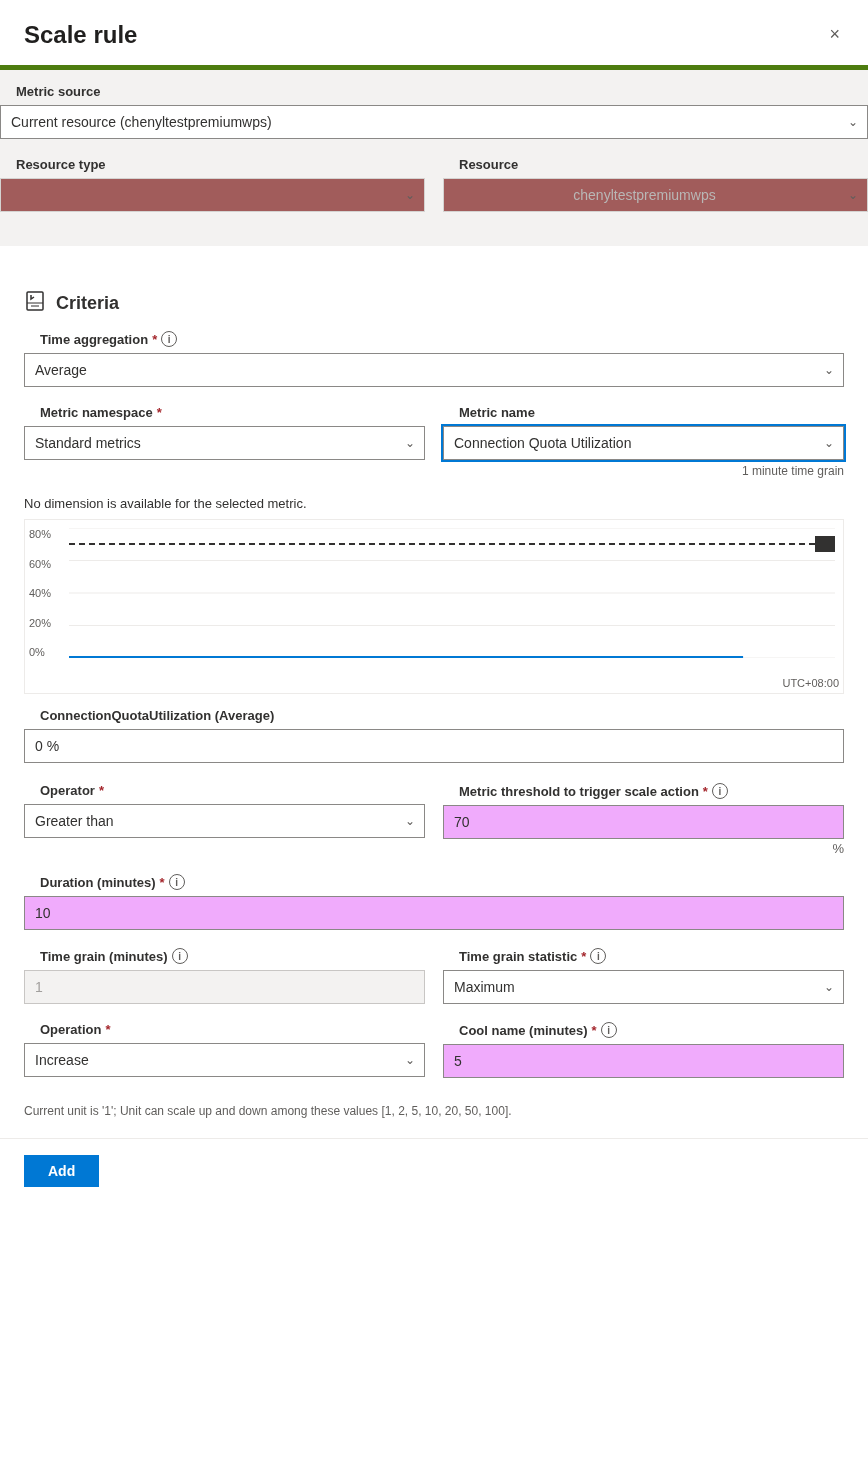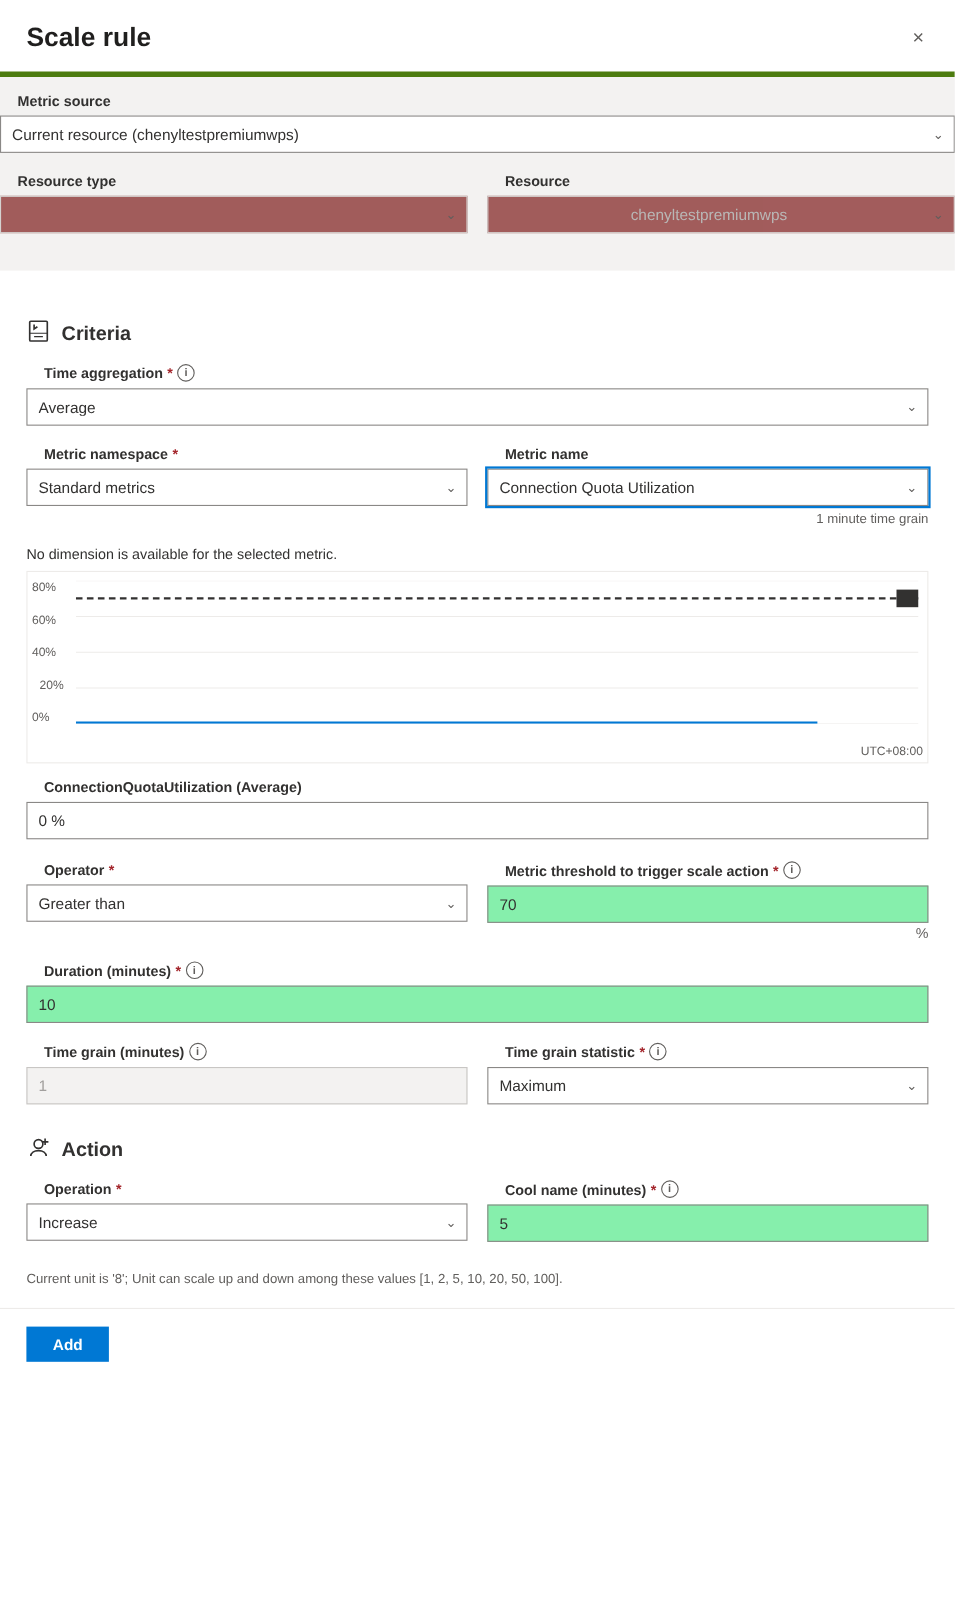--- a/index.html
+++ b/index.html
@@ -99,21 +99,21 @@
     .disabled-select {
       background: #7f1d1d;
       color: #a19f9d;
       border-color: #c8c6c4;
       text-align: center;
     }
     .input-field {
       width: 100%;
       height: 34px;
       border: 1px solid #8a8886;
-      background: #86efac;
+      background: #f0abfc;
       padding: 0 10px;
       font-size: 14px;
       color: #323130;
     }
     .two-col {
       display: grid;
       grid-template-columns: 1fr 1fr;
       gap: 18px;
     }
     .section-heading {
@@ -298,21 +298,21 @@
     </div>
 
     <div class="no-dimension-text">No dimension is available for the selected metric.</div>
 
     <div class="chart-area" style="height:175px; position:relative; overflow:hidden;">
 
       <div style="position:absolute; left:4px; top:8px; height:130px; display:flex; flex-direction:column; justify-content:space-between; width:36px;">
         <span style="font-size:11px;color:#605e5c;">80%</span>
         <span style="font-size:11px;color:#605e5c;">60%</span>
         <span style="font-size:11px;color:#605e5c;">40%</span>
-        <span style="font-size:11px;color:#605e5c;text-align:center;">20%</span>
+        <span style="font-size:11px;color:#605e5c;">20%</span>
         <span style="font-size:11px;color:#605e5c;">0%</span>
       </div>
 
       <svg style="position:absolute; left:44px; top:8px; width:calc(100% - 52px); height:130px;">
 
         <line x1="0" y1="0" x2="100%" y2="0" stroke="#edebe9" stroke-width="1"></line>
         <line x1="0" y1="32.5" x2="100%" y2="32.5" stroke="#edebe9" stroke-width="1"></line>
         <line x1="0" y1="65" x2="100%" y2="65" stroke="#edebe9" stroke-width="1"></line>
         <line x1="0" y1="97.5" x2="100%" y2="97.5" stroke="#edebe9" stroke-width="1"></line>
         <line x1="0" y1="130" x2="100%" y2="130" stroke="#edebe9" stroke-width="1"></line>
@@ -383,31 +383,20 @@
         </div>
         <div class="select-wrapper">
           <select class="select-field">
             <option>Maximum</option>
           </select>
           <span class="chevron">⌄</span>
         </div>
       </div>
     </div>
 
-    <div class="section-heading" style="margin-top: 10px;">
-      <span>
-        <svg class="action-svg" viewBox="0 0 22 22" fill="none" xmlns="http://www.w3.org/2000/svg">
-          <circle cx="11" cy="8" r="4" stroke="#323130" stroke-width="1.5" fill="none"></circle>
-          <path d="M4 19c0-3 3-5 7-5s7 2 7 5" stroke="#323130" stroke-width="1.5" fill="none"></path>
-          <line x1="17" y1="3" x2="17" y2="9" stroke="#323130" stroke-width="1.5"></line>
-          <line x1="14" y1="6" x2="20" y2="6" stroke="#323130" stroke-width="1.5"></line>
-        </svg>
-      </span>
-      <span>Action</span>
-    </div>
 
     <div class="two-col">
       <div class="section">
         <div class="field-label">
           <span>Operation</span>
           <span class="required-star">*</span>
         </div>
         <div class="select-wrapper">
           <select class="select-field">
             <option>Increase</option>
@@ -418,21 +407,21 @@
       <div class="section">
         <div class="field-label">
           <span>Cool name (minutes)</span>
           <span class="required-star">*</span>
           <span class="info-icon">i</span>
         </div>
         <input type="text" class="input-field" value="5" style="">
       </div>
     </div>
 
-    <div class="unit-info-text">Current unit is '8'; Unit can scale up and down among these values [1, 2, 5, 10, 20, 50, 100].</div>
+    <div class="unit-info-text">Current unit is '1'; Unit can scale up and down among these values [1, 2, 5, 10, 20, 50, 100].</div>
 
   </div>
 
   <div class="footer-bar">
     <button class="add-btn">Add</button>
   </div>
 
 </div>
 
 </body></html>

